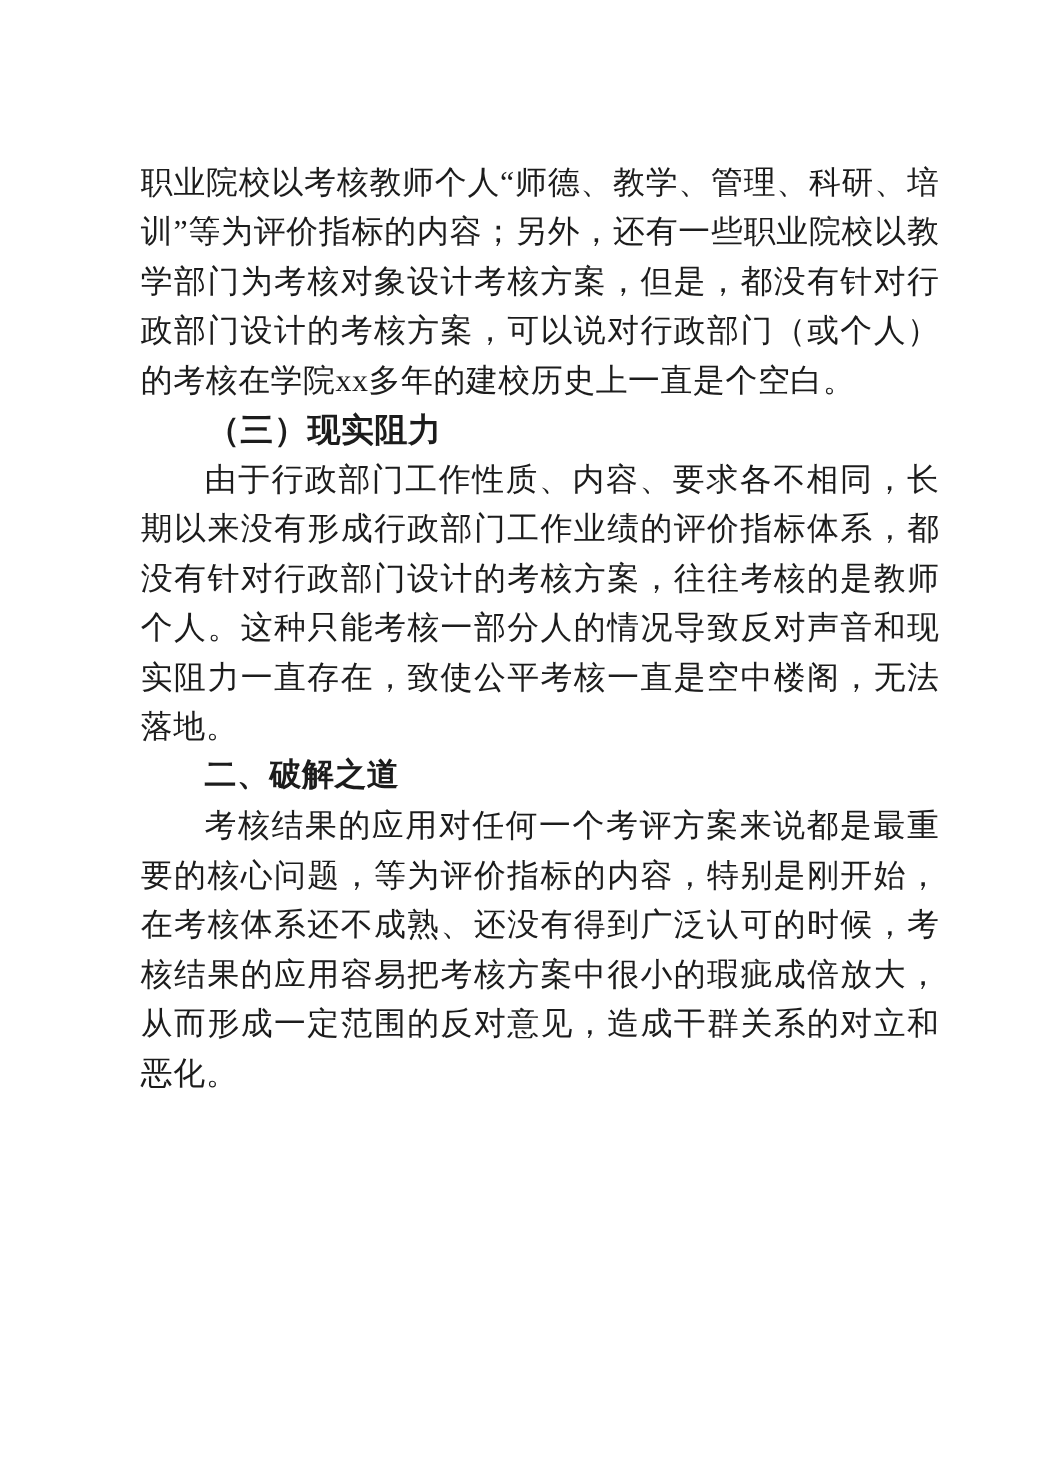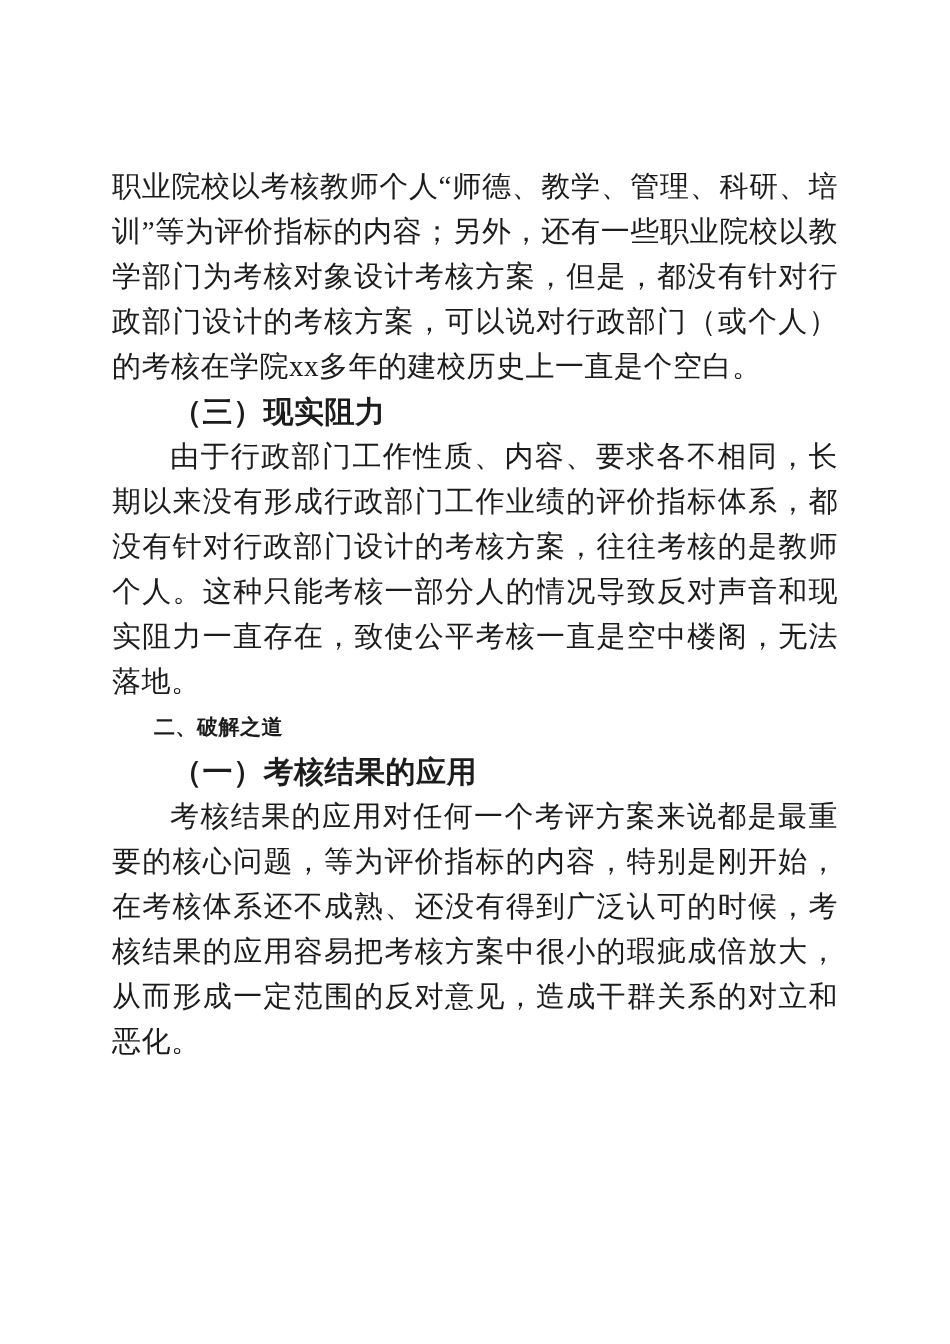--- a/index.html
+++ b/index.html
@@ -11,28 +11,27 @@
     position: relative;
     width: 950px;
     height: 1344px;
     background: #ffffff;
     overflow: hidden;
     font-family: "Liberation Serif", "DejaVu Serif", serif;
     color: #1c1c1c;
   }
   .content {
     position: absolute;
-    left: 112px;
+    left: 128px;
     top: 144px;
     width: 726px;
     font-size: 29px;
     line-height: 45px;
     text-align: justify;
     letter-spacing: 0.5px;
-    margin-top: 20px;
   }
   .para {
     margin: 0;
     padding: 0;
     text-indent: 2em;
   }
   .para.no-indent {
     text-indent: 0;
   }
   .heading-kai {
@@ -40,32 +39,31 @@
     padding: 0;
     font-size: 30px;
     line-height: 45px;
     font-weight: bold;
     text-indent: 2em;
     font-family: "Liberation Serif", "DejaVu Serif", serif;
   }
   .heading-hei {
     margin: 0;
     padding: 0;
-    font-size: 21px;
+    font-size: 29px;
     line-height: 45px;
     font-weight: bold;
     text-indent: 2em;
-    font-family: Liberation Sans, sans-serif;
+    font-family: Liberation Mono, monospace;
   }
 </style>
 </head>
 <body>
 
 <div class="page">
   <div class="content">
     <p class="para no-indent">职业院校以考核教师个人“师德、教学、管理、科研、培训”等为评价指标的内容；另外，还有一些职业院校以教学部门为考核对象设计考核方案，但是，都没有针对行政部门设计的考核方案，可以说对行政部门（或个人）的考核在学院xx多年的建校历史上一直是个空白。</p>
     <h3 class="heading-kai">（三）现实阻力</h3>
     <p class="para">由于行政部门工作性质、内容、要求各不相同，长期以来没有形成行政部门工作业绩的评价指标体系，都没有针对行政部门设计的考核方案，往往考核的是教师个人。这种只能考核一部分人的情况导致反对声音和现实阻力一直存在，致使公平考核一直是空中楼阁，无法落地。</p>
     <h2 class="heading-hei">二、破解之道</h2>
-    <h3 class="heading-kai">（一）考核结果的应用</h3>
     <p class="para">考核结果的应用对任何一个考评方案来说都是最重要的核心问题，等为评价指标的内容，特别是刚开始，在考核体系还不成熟、还没有得到广泛认可的时候，考核结果的应用容易把考核方案中很小的瑕疵成倍放大，从而形成一定范围的反对意见，造成干群关系的对立和恶化。</p>
   </div>
 </div>
 
 </body></html>

